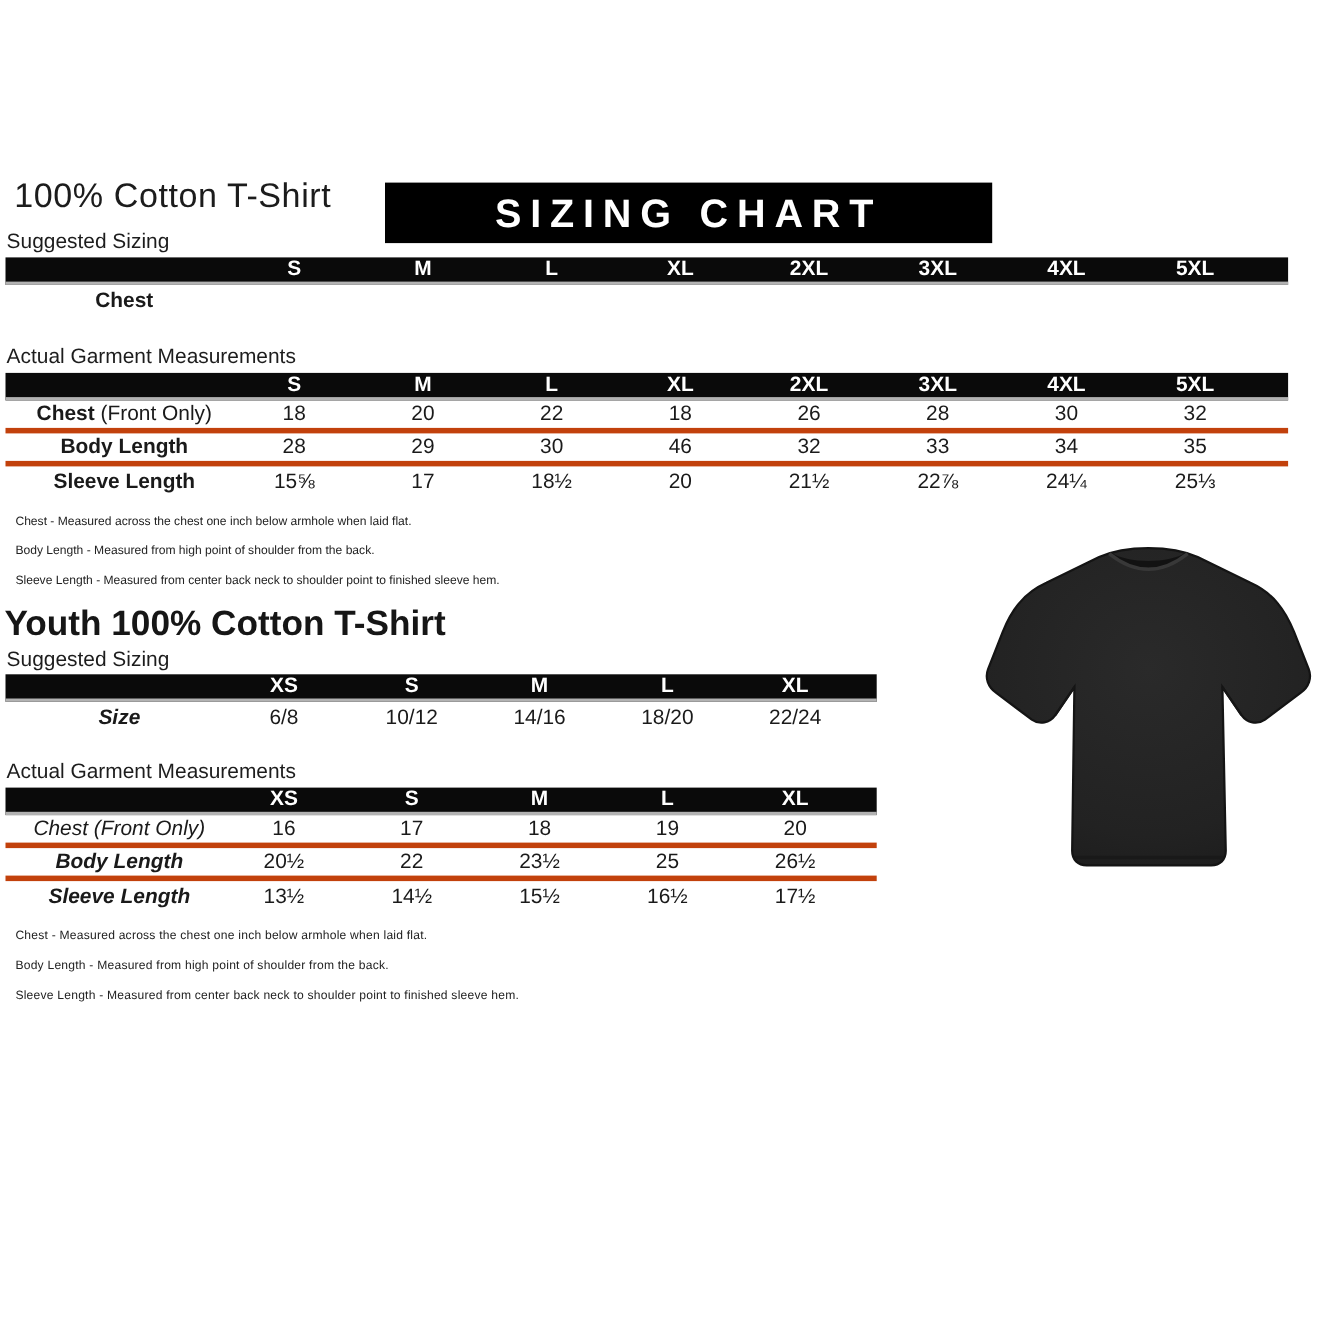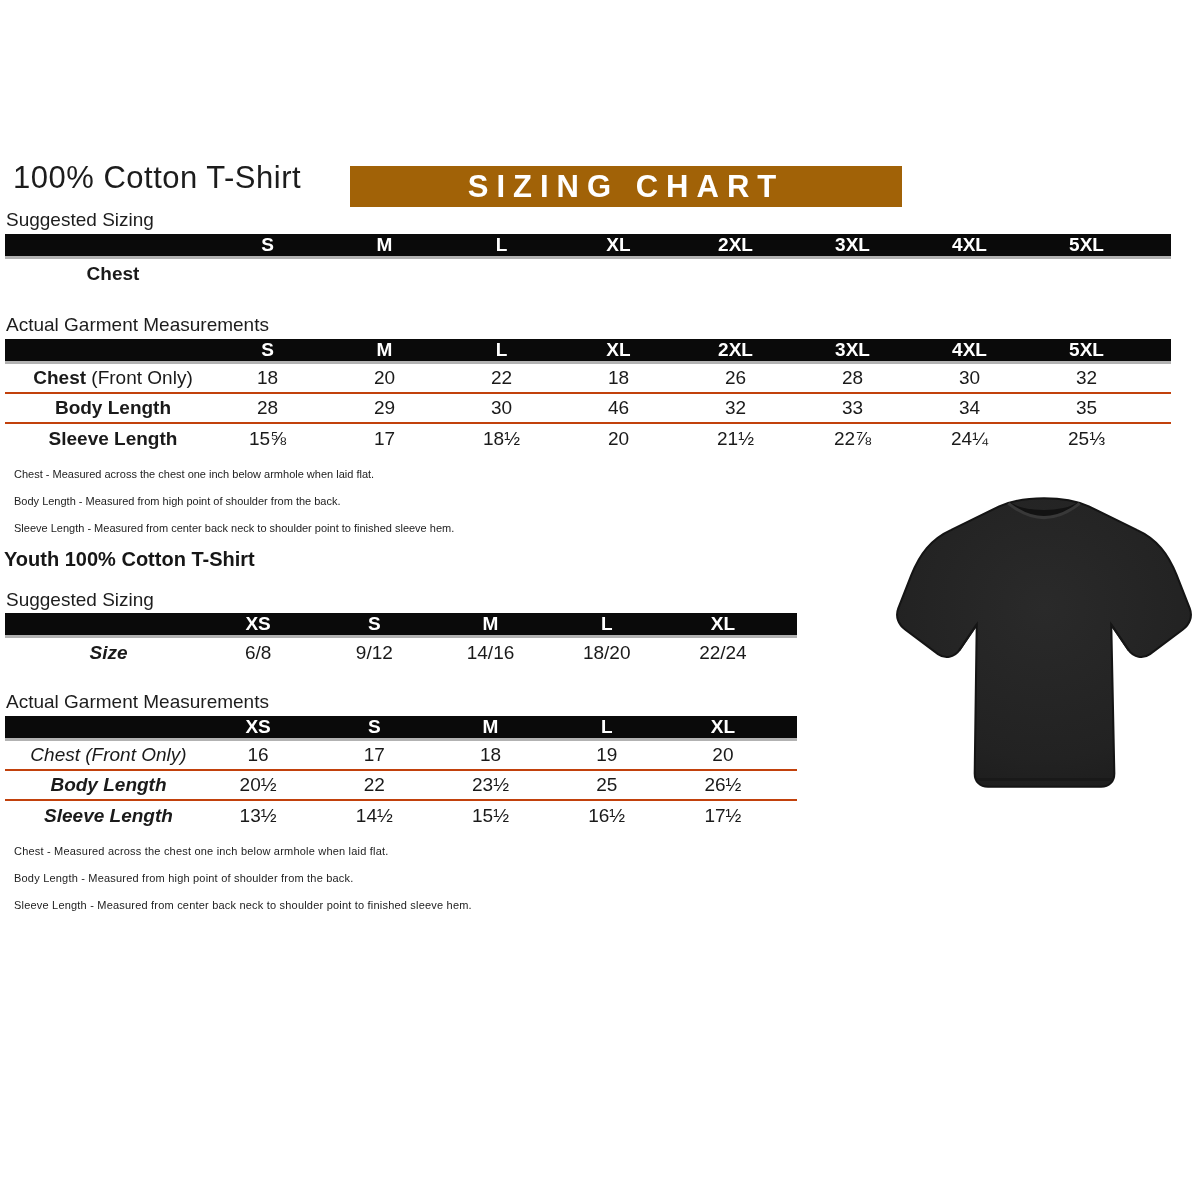--- a/index.html
+++ b/index.html
@@ -13,45 +13,45 @@
   }
   .canvas { position: relative; width: 1200px; height: 1200px; background: #fff; border-radius: 23px; }
 
   
   .main-title {
     position: absolute; left: 13px; top: 160px;
     font-size: 31px; font-weight: 400; color: #1c1c1c; letter-spacing: 0.5px;
     white-space: nowrap;
   }
   .banner {
-    position: absolute; left: 350px; top: 166px; width: 552px; height: 41px;
-    background: #a16207; color: #ffffff;
+    position: absolute; left: 350px; top: 166px; width: 552px; height: 55px;
+    background: #000000; color: #ffffff;
     display: flex; align-items: center; justify-content: center;
-    font-size: 31px; font-weight: 700; letter-spacing: 8px; white-space: nowrap;
+    font-size: 36px; font-weight: 700; letter-spacing: 8px; white-space: nowrap;
   }
   .youth-title {
     position: absolute; left: 4px; top: 548px;
-    font-size: 20px; font-weight: 700; color: #161616; white-space: nowrap;
+    font-size: 32px; font-weight: 700; color: #161616; white-space: nowrap;
   }
   .section-label {
     position: absolute; font-size: 19px; color: #1d1d1d; white-space: nowrap;
   }
 
   
   .sz-table { position: absolute; }
   .adult-table { left: 5px; width: 1166px; }
   .youth-table { left: 5px; width: 792px; }
   .trow { display: flex; align-items: center; width: 100%; }
   .thead {
     background: #0a0a0a; color: #ffffff; height: 25px;
     border-bottom: 3px solid #b2b2b2;
   }
   .thead .cells > span { font-weight: 700; font-size: 19px; }
   .tbody-row { height: 30px; font-size: 19px; color: #1a1a1a; }
-  .tbody-row.lined { border-bottom: 2px solid #c2410c; }
+  .tbody-row.lined { border-bottom: 5px solid #c2410c; }
   .tlabel {
     padding-left: 12px; font-weight: 700; font-size: 19px; white-space: nowrap; text-align: center;
   }
   .adult-table .tlabel { width: 204px; }
   .youth-table .tlabel { width: 195px; font-style: italic; }
   .tlabel .normal { font-weight: 400; }
   .cells { flex: 1; display: flex; }
   .cells > span { flex: 1; text-align: center; white-space: nowrap; }
   .adult-table .endpad { width: 26px; flex: none; }
   .youth-table .endpad { width: 16px; flex: none; }
@@ -175,21 +175,21 @@
           <span>M</span>
           <span>L</span>
           <span>XL</span>
         </div>
       <span class="endpad"></span>
     </div>
     <div class="trow tbody-row">
       <span class="tlabel">Size</span>
       <div class="cells">
           <span>6/8</span>
-          <span>9/12</span>
+          <span>10/12</span>
           <span>14/16</span>
           <span>18/20</span>
           <span>22/24</span>
         </div>
       <span class="endpad"></span>
     </div>
   </div>
 
   <div class="section-label" style="left:6px; top:691px;">Actual Garment Measurements</div>
 

